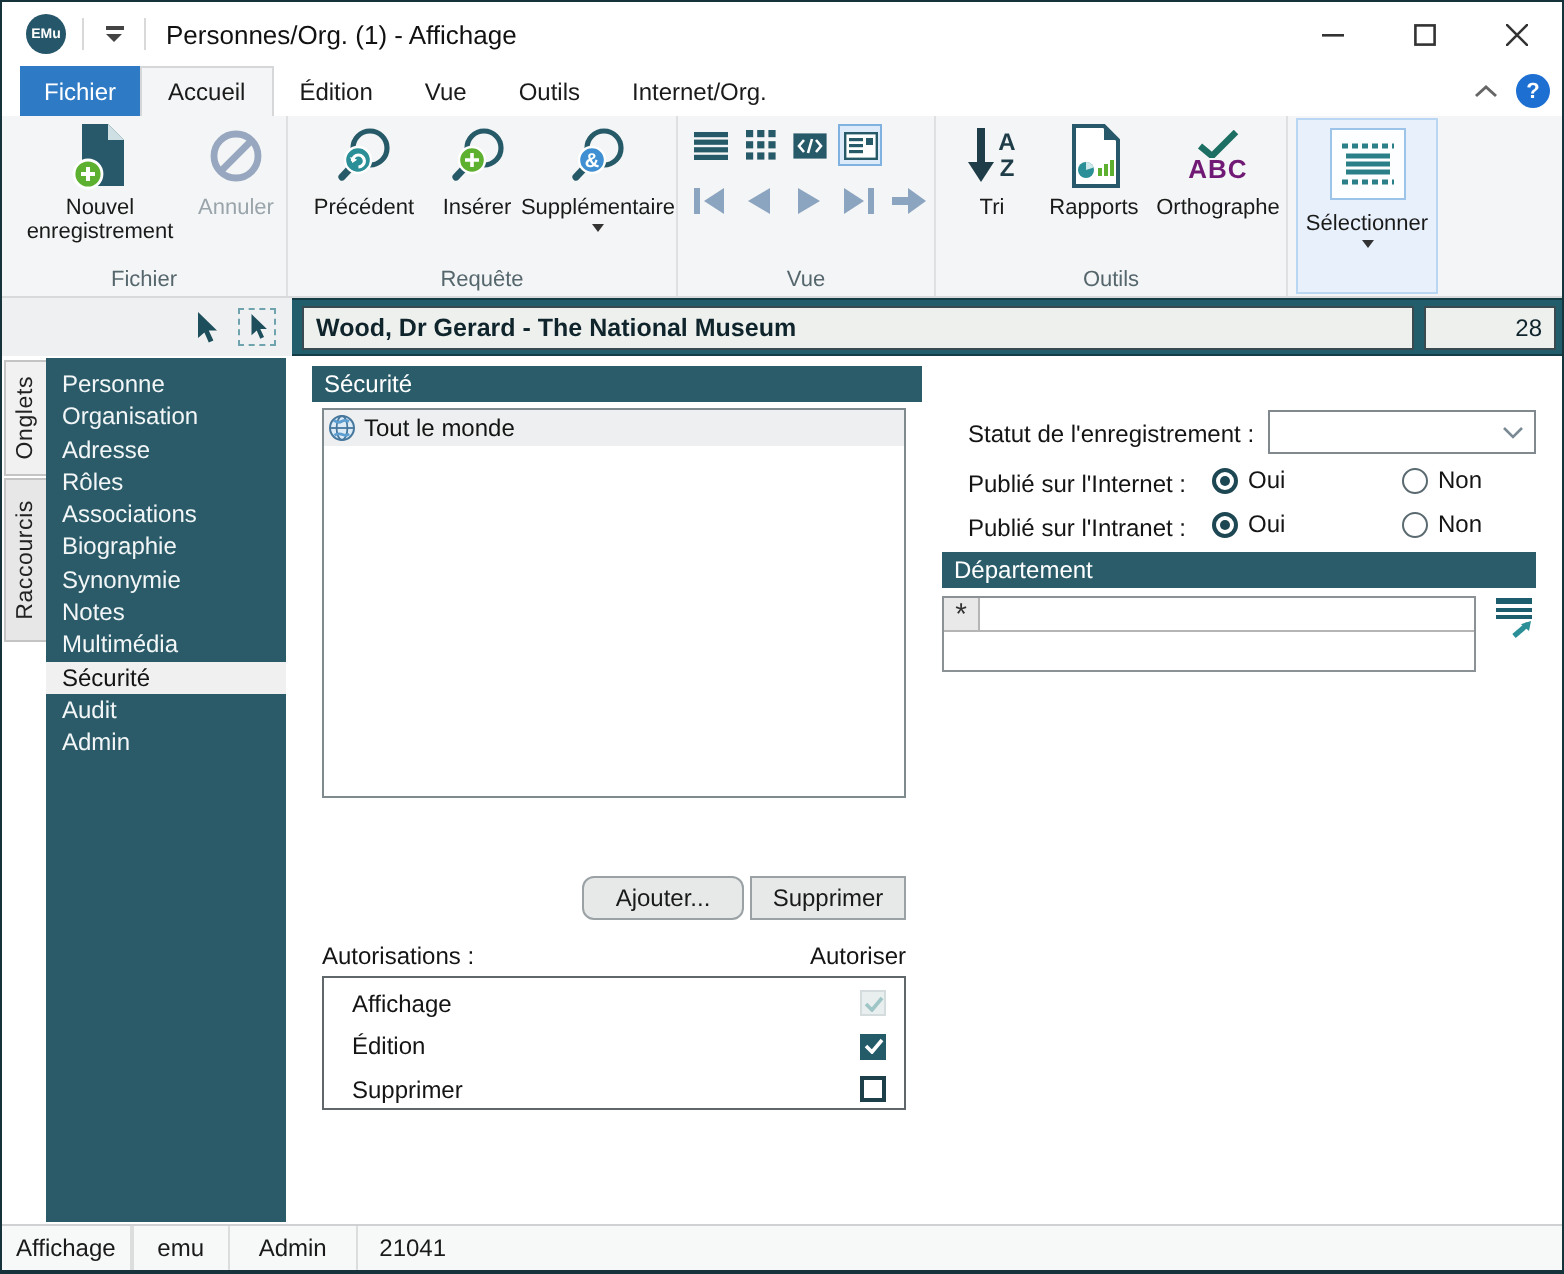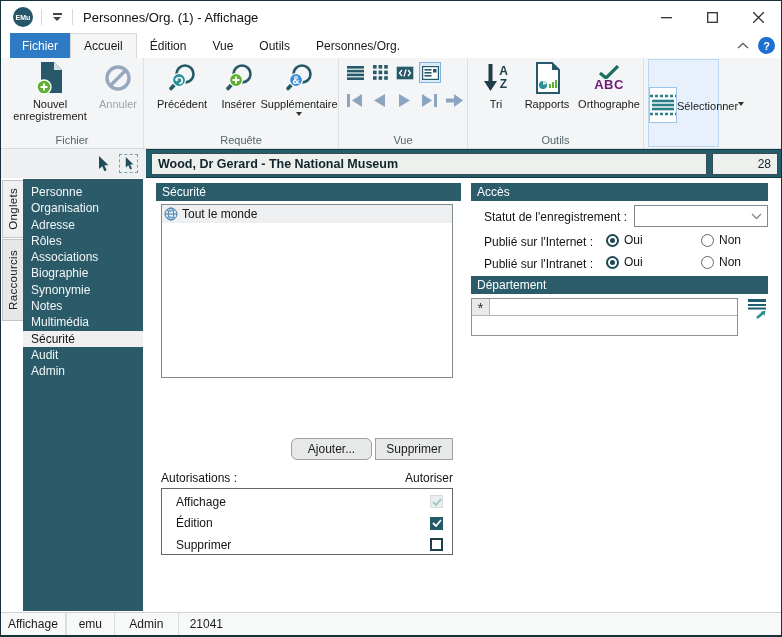--- a/index.html
+++ b/index.html
@@ -33,42 +33,42 @@
   .ribbon{position:absolute;top:57px;left:0;right:0;height:91px;background:#f4f5f6;border-bottom:1px solid #d7d9da;}
   .rgroup{position:absolute;top:0;height:90px;border-right:1px solid #dee0e1;}
   .rgroup-label{position:absolute;bottom:2px;left:0;right:0;text-align:center;font-size:11px;color:#55666d;}
   .bigbtn{position:absolute;top:2px;display:flex;flex-direction:column;align-items:center;font-size:11px;line-height:12px;text-align:center;color:#1a1a1a;}
   .bigbtn .bicon{height:36px;display:flex;align-items:center;justify-content:center;margin-bottom:2px;}
   .bigbtn.disabled{color:#9aa5ab;}
   .ddarrow{width:0;height:0;border-left:3.5px solid transparent;border-right:3.5px solid transparent;border-top:4px solid #333;margin-top:2px;}
   .smallbtn{position:absolute;width:22px;height:21px;display:flex;align-items:center;justify-content:center;}
   .smallbtn.sel{background:#dceafa;border:1px solid #7fb2e0;}
   .sel-panel{position:absolute;left:4px;top:1px;width:71px;height:88px;background:#e8f1fb;border:1px solid #b9d6f2;
-             display:flex;flex-direction:row;align-items:center;font-size:11px;color:#1a1a1a;}
+             display:flex;flex-direction:column;align-items:center;font-size:11px;color:#1a1a1a;}
   .sel-iconbox{width:38px;height:36px;background:#fdfeff;border:1px solid #9cc3e8;margin-top:4px;display:flex;align-items:center;justify-content:center;}
   
   .strip{position:absolute;top:148px;left:0;right:0;height:29px;}
   .strip-left{position:absolute;left:0;top:0;width:145px;height:29px;background:#eff0f1;display:flex;align-items:center;justify-content:flex-end;gap:10px;padding-right:8px;}
   .strip-right{position:absolute;left:145px;right:0;top:0;height:29px;background:#215d6b;border-top:1px solid #133c47;border-bottom:1px solid #133c47;}
   .rec-title{position:absolute;left:5px;top:3px;width:556px;height:22px;background:#eef0ee;border:1px solid #394a50;
              font-size:12.5px;font-weight:bold;color:#10242c;display:flex;align-items:center;padding-left:6px;}
   .rec-count{position:absolute;left:566px;top:3px;width:66px;height:22px;background:#eef0ee;border:1px solid #394a50;
              font-size:12px;color:#10242c;display:flex;align-items:center;justify-content:flex-end;padding-right:6px;}
   
   .content{position:absolute;top:177px;left:0;right:0;height:435px;background:#fff;}
   .vtab{position:absolute;left:1px;width:21px;border:1px solid #c4c4c4;border-right:none;display:flex;align-items:center;justify-content:center;}
   .vtab span{writing-mode:vertical-rl;transform:rotate(180deg);font-size:11.5px;color:#222;letter-spacing:0.3px;}
   .navpanel{position:absolute;left:22px;top:1px;width:120px;height:432px;background:#2b5b69;padding-top:5px;}
   .navitem{height:16.3px;line-height:16.3px;font-size:12px;color:#f2f6f7;padding-left:8px;}
   .navitem.sel{background:#f0f0f0;color:#141414;}
   .main{position:absolute;left:142px;top:0;right:0;bottom:0;background:#fff;}
   .panel-hdr{height:18px;background:#2a5c6a;color:#fff;font-size:12px;display:flex;align-items:center;padding-left:6px;}
   
   .sec{position:absolute;left:13px;top:5px;width:305px;}
-  .listbox{position:absolute;left:5px;top:21px;width:292px;height:174px;background:#fff;border:1px solid #7f8a8f;}
+  .listbox{position:absolute;left:5px;top:21px;width:292px;height:195px;background:#fff;border:1px solid #7f8a8f;}
   .lrow{height:18px;display:flex;align-items:center;gap:4px;background:#eeeff0;font-size:12px;color:#141414;padding-left:2px;}
   .btn{position:absolute;height:22px;background:#e7e9e9;border:1px solid #9aa2a5;font-size:12px;color:#1a1a1a;
        display:flex;align-items:center;justify-content:center;}
   .perm-label{position:absolute;left:5px;top:288px;font-size:12px;color:#141414;}
   .perm-col{position:absolute;right:8px;top:288px;font-size:12px;color:#141414;}
   .permbox{position:absolute;left:5px;top:305px;width:292px;height:67px;border:1px solid #5f676b;background:#fff;}
   .permrow{height:18px;margin-top:3.5px;display:flex;align-items:center;padding:0 9px 0 14px;font-size:12px;color:#141414;}
   .permrow .sp{flex:1;}
   .cb{width:13px;height:13px;display:flex;align-items:center;justify-content:center;}
   .cb.dis{background:#e9eeee;border:1px solid #d4dcdd;}
@@ -126,21 +126,21 @@
         </svg>
     </div>
   </div>
 
   <div class="tabsrow">
     <div class="rtab file">Fichier</div>
     <div class="rtab active">Accueil</div>
     <div class="rtab">Édition</div>
     <div class="rtab">Vue</div>
     <div class="rtab">Outils</div>
-    <div class="rtab">Personnes/Org.</div>
+    <div class="rtab">Internet/Org.</div>
   </div>
   <div class="tabs-right">
     <svg class="chevron-up" viewBox="0 0 12 8">
         <path d="M1,6 L6,1.5 L11,6" fill="none" stroke="#666" stroke-width="1.5"></path>
       </svg>
     <div class="help">?</div>
   </div>
 
   <div class="ribbon">
 
@@ -432,21 +432,20 @@
           </div>
           <div class="permrow">
             <span>Supprimer</span>
               <span class="sp"></span>
             <span class="cb off"></span>
           </div>
         </div>
       </div>
 
       <div class="acc" style="height:160px;">
-        <div class="panel-hdr">Accès</div>
         <div class="acc-lbl" style="top:27px;">Statut de l'enregistrement :</div>
         <div class="combo">
           <span></span>
           <svg width="11" height="7" viewBox="0 0 11 7">
             <path d="M1,1 L5.5,5.5 L10,1" fill="none" stroke="#7a8a94" stroke-width="1.3"></path>
           </svg>
         </div>
         <div class="acc-lbl" style="top:52px;">Publié sur l'Internet :</div>
         <div class="rgrp" style="left:135px;top:50px;">
           <span class="radio sel"></span>

